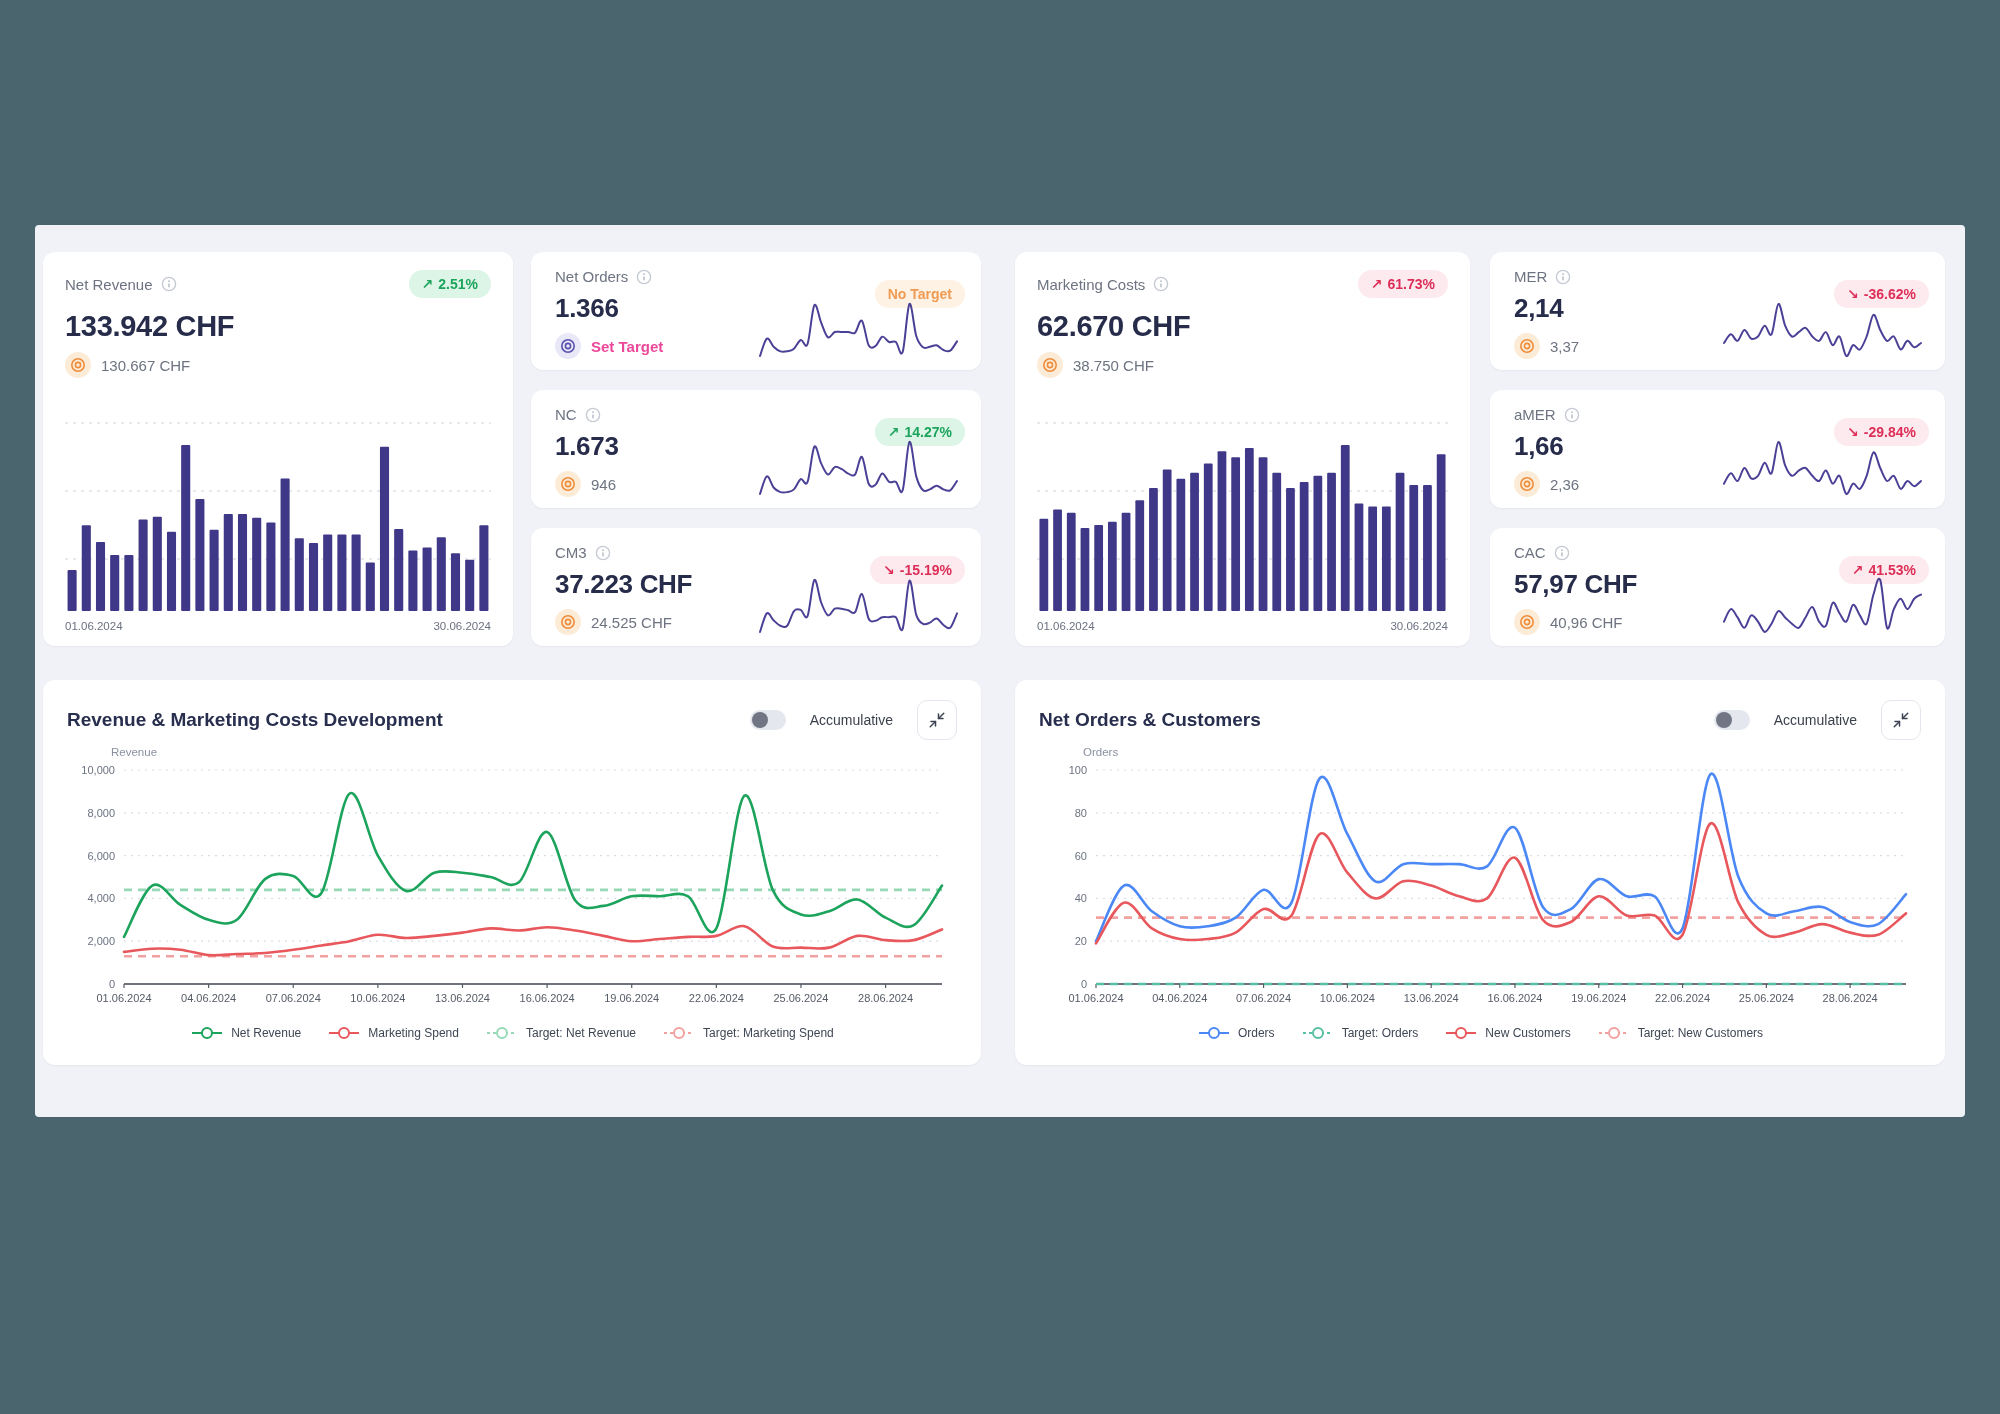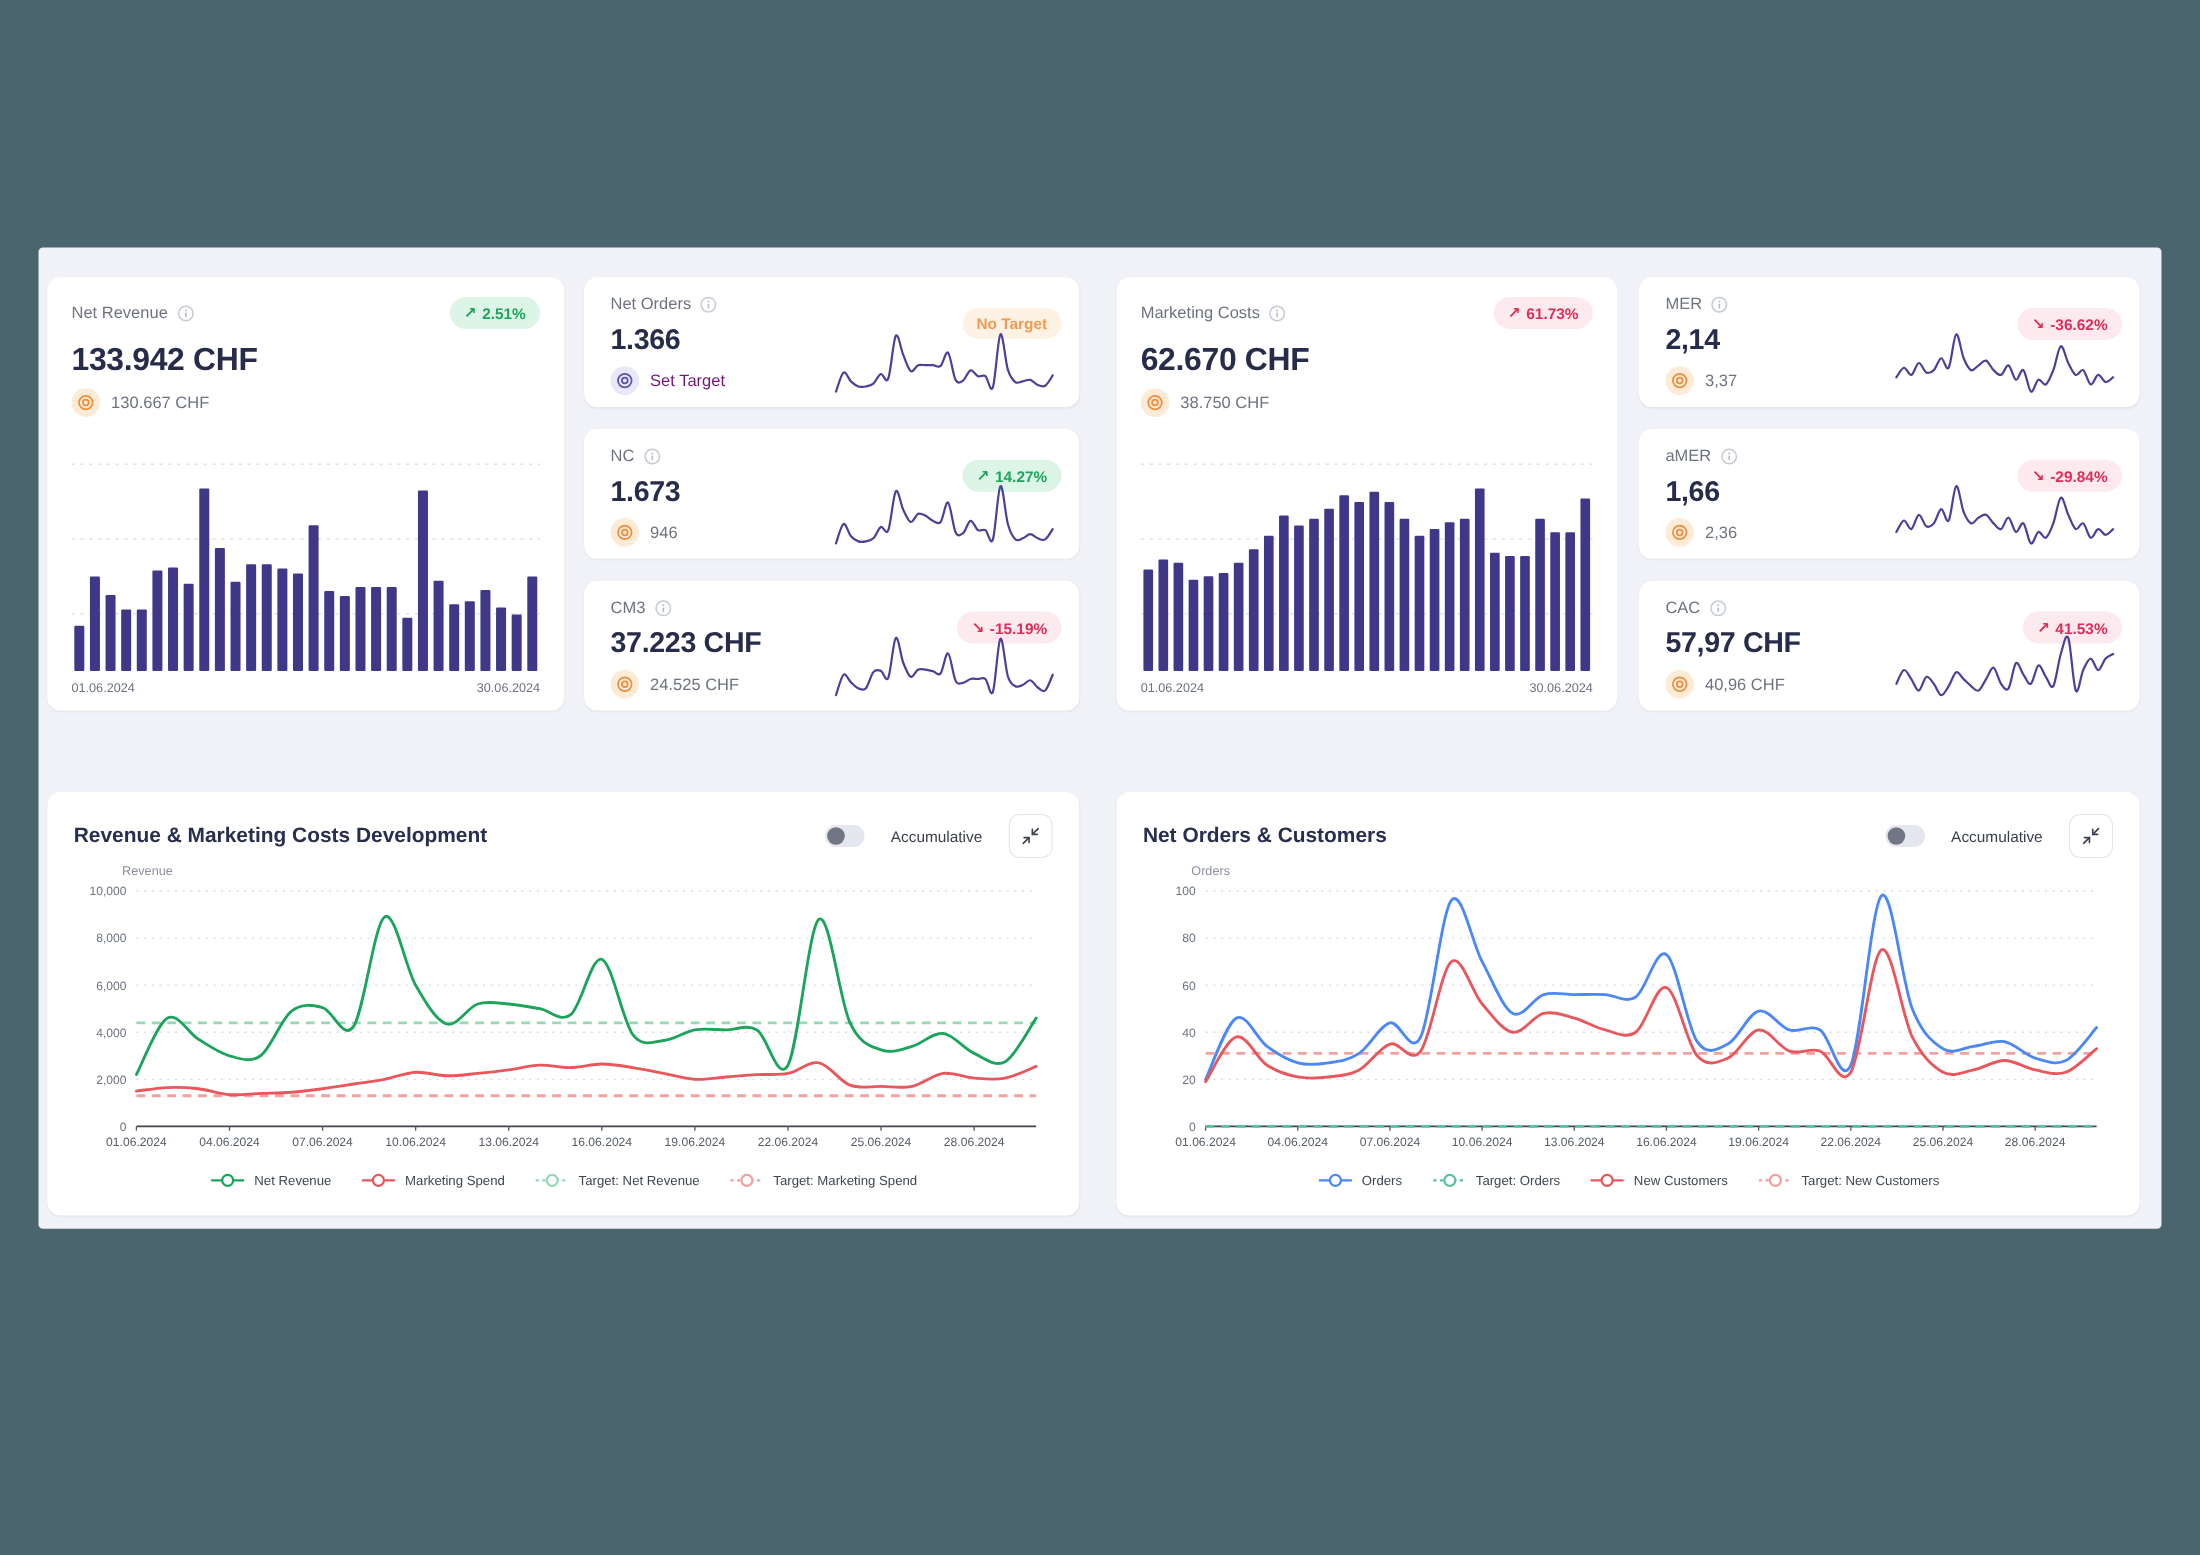--- a/index.html
+++ b/index.html
@@ -24,35 +24,35 @@
   .kpi-head{display:flex;align-items:center;gap:8px;}
   .kpi-label{font-size:15px;color:#6d7380;}
   .info-icon{display:inline-flex;width:16px;height:16px;}
   .kpi-value{color:#262c4a;font-weight:700;letter-spacing:-.3px;}
   .kpi-value.lg{font-size:29px;margin-top:12px;}
   .kpi-value.sm{font-size:26px;margin-top:8px;}
   .kpi-target{display:flex;align-items:center;gap:10px;margin-top:9px;font-size:15px;color:#6d7380;}
   .t-icon{display:inline-flex;align-items:center;justify-content:center;width:26px;height:26px;border-radius:50%;}
   .t-icon.orange{background:#fcecd7;}
   .t-icon.purple{background:#e9e8f8;}
-  .set-target-text{color:#701a75;font-weight:400;cursor:pointer;}
+  .set-target-text{color:#ec4899;font-weight:700;cursor:pointer;}
   .badge{
     display:inline-flex;align-items:center;gap:5px;
     font-size:14px;font-weight:600;border-radius:999px;padding:6px 13px;white-space:nowrap;
   }
   .badge span:empty{display:none;}
   .badge[data-type="green"]{background:#dcf5e7;color:#1da45c;}
   .badge[data-type="red"]{background:#fceaef;color:#dd2e57;}
   .badge[data-type="orange"]{background:#fdf2e4;color:#ef9b53;}
   .kpi-sm .badge{position:absolute;top:28px;right:16px;}
   .kpi-sm .spark{position:absolute;right:20px;bottom:10px;}
   .bars-wrap{margin-top:auto;}
   .dates{display:flex;justify-content:space-between;font-size:11.5px;color:#6a7180;margin-top:5px;}
   
-  .chart-card{padding:20px 24px 12px;margin-top:40px;}
+  .chart-card{padding:20px 24px 12px;}
   .chart-head{display:flex;align-items:center;justify-content:space-between;}
   .chart-title{font-size:19px;font-weight:700;color:#272e4e;margin:0;}
   .head-right{display:flex;align-items:center;gap:24px;}
   .toggle{width:36px;height:20px;border-radius:10px;background:#e4e7ed;position:relative;cursor:pointer;display:inline-block;}
   .knob{position:absolute;left:2px;top:2px;width:16px;height:16px;border-radius:50%;background:#707683;}
   .toggle-label{font-size:14px;color:#3a3f4c;}
   .expand-btn{width:40px;height:40px;background:#fff;border:1px solid #e3e6ec;border-radius:10px;
     display:inline-flex;align-items:center;justify-content:center;cursor:pointer;padding:0;}
   .ylab{font-size:11.5px;color:#8a90a0;margin:6px 0 0 44px;}
   .plot{display:block;margin:2px auto 0;}

